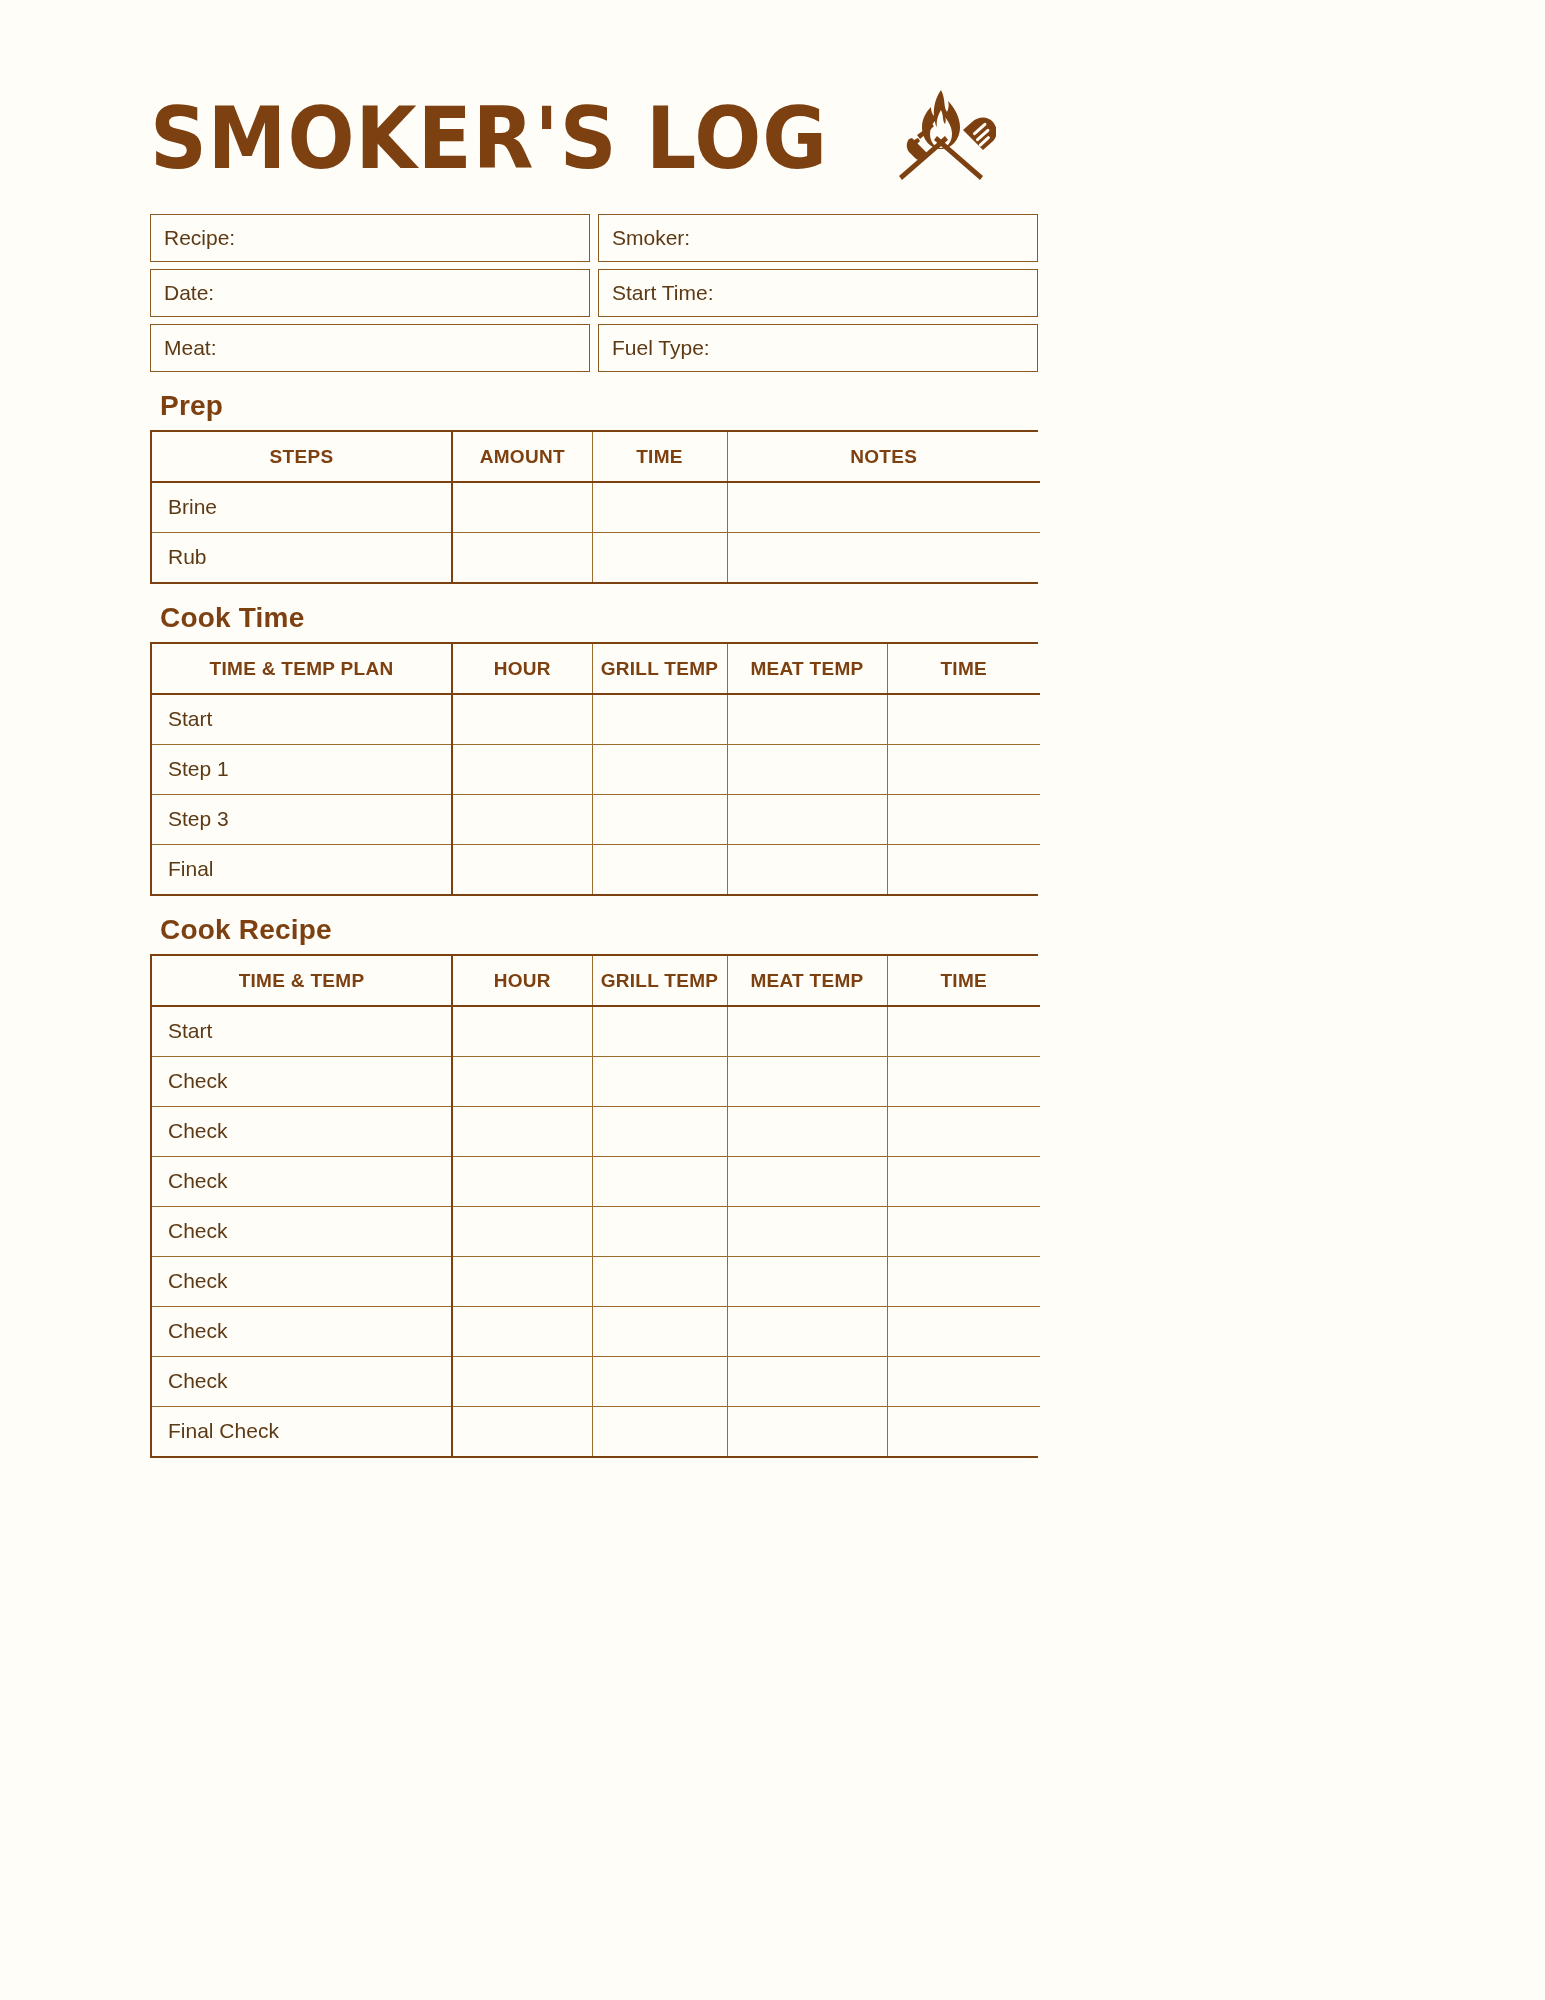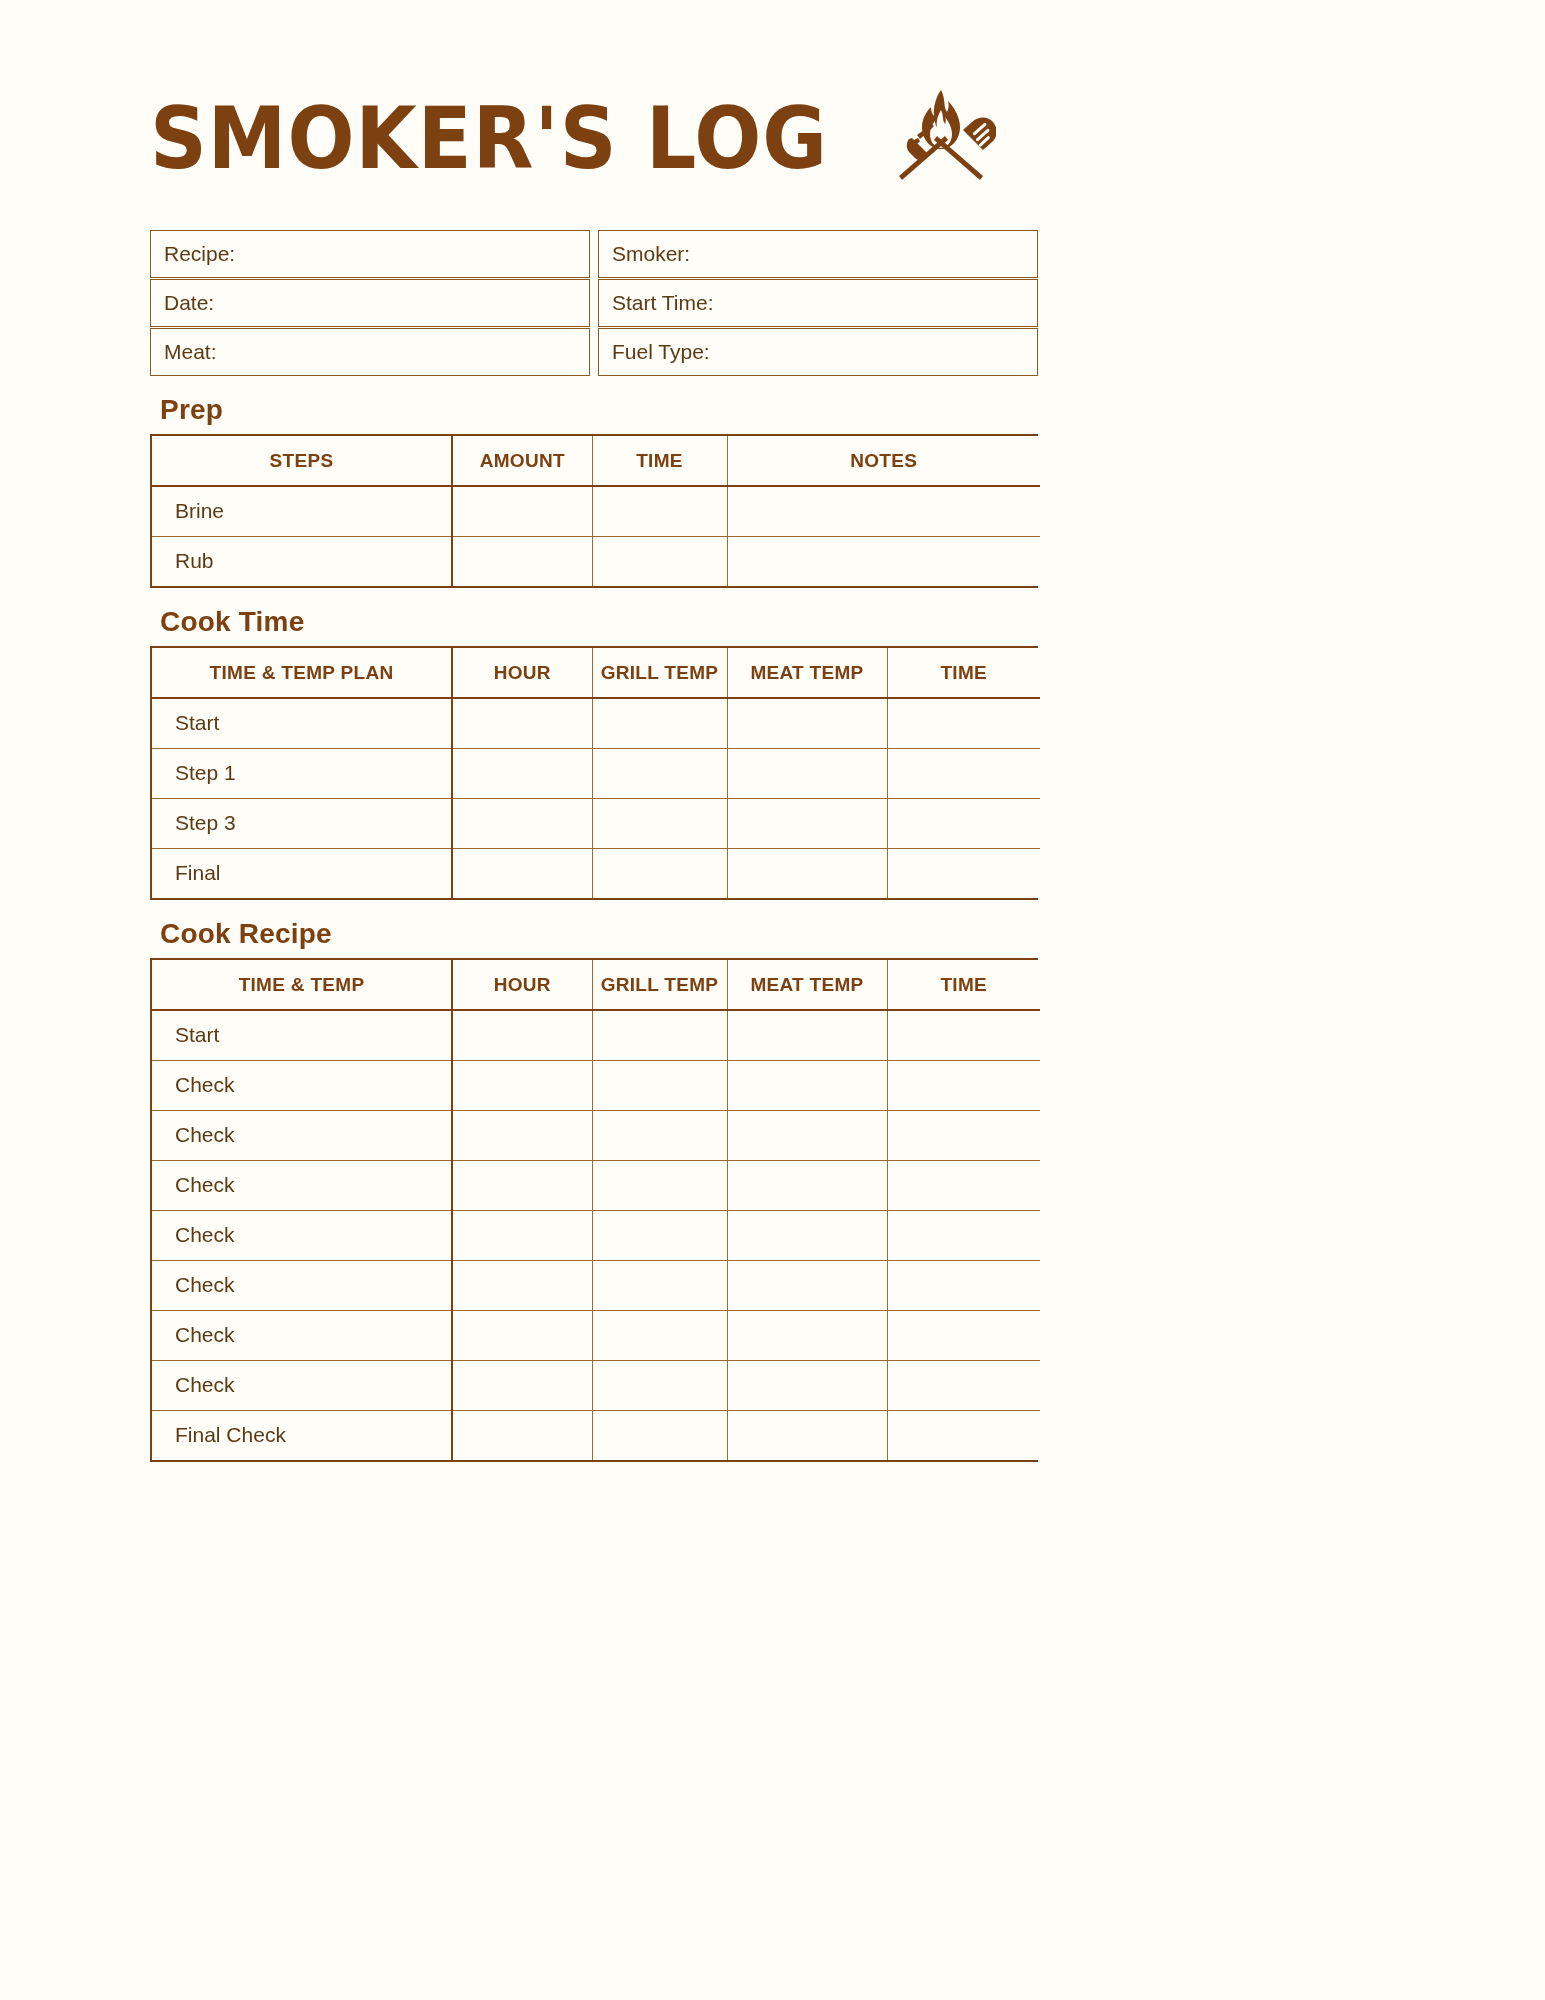--- a/index.html
+++ b/index.html
@@ -46,25 +46,25 @@
   .logo {
     position: absolute;
     right: 42px;
     top: 6px;
     width: 110px;
     height: 100px;
   }
 
   
   .fields {
-    margin-top: 32px;
+    margin-top: 16px;
     display: grid;
     grid-template-columns: 440px 8px 440px;
     grid-auto-rows: 48px;
-    row-gap: 1px;
+    row-gap: 7px;
   }
   .field {
     border: 1.6px solid #8a5a22;
     display: flex;
     align-items: center;
     padding-left: 13px;
     font-size: 21px;
     color: #5d3a16;
     background: #fffdf7;
   }
@@ -97,21 +97,21 @@
     color: #7d4011;
     text-align: center;
     letter-spacing: .3px;
     border-bottom: 2.4px solid #7d4011;
   }
   tbody td {
     font-size: 21px;
     color: #5d3a16;
   }
   td.rowlabel {
-    padding-left: 23px;
+    padding-left: 16px;
     text-align: left;
     border-right: 2.4px solid #7d4011;
   }
   thead th.firstcol { border-right: 2.4px solid #7d4011; }
 
   
   .t-prep col.c1 { width: 300px; }
   .t-prep col.c2 { width: 140px; }
   .t-prep col.c3 { width: 135px; }
   .t-prep col.c4 { width: 313px; }

